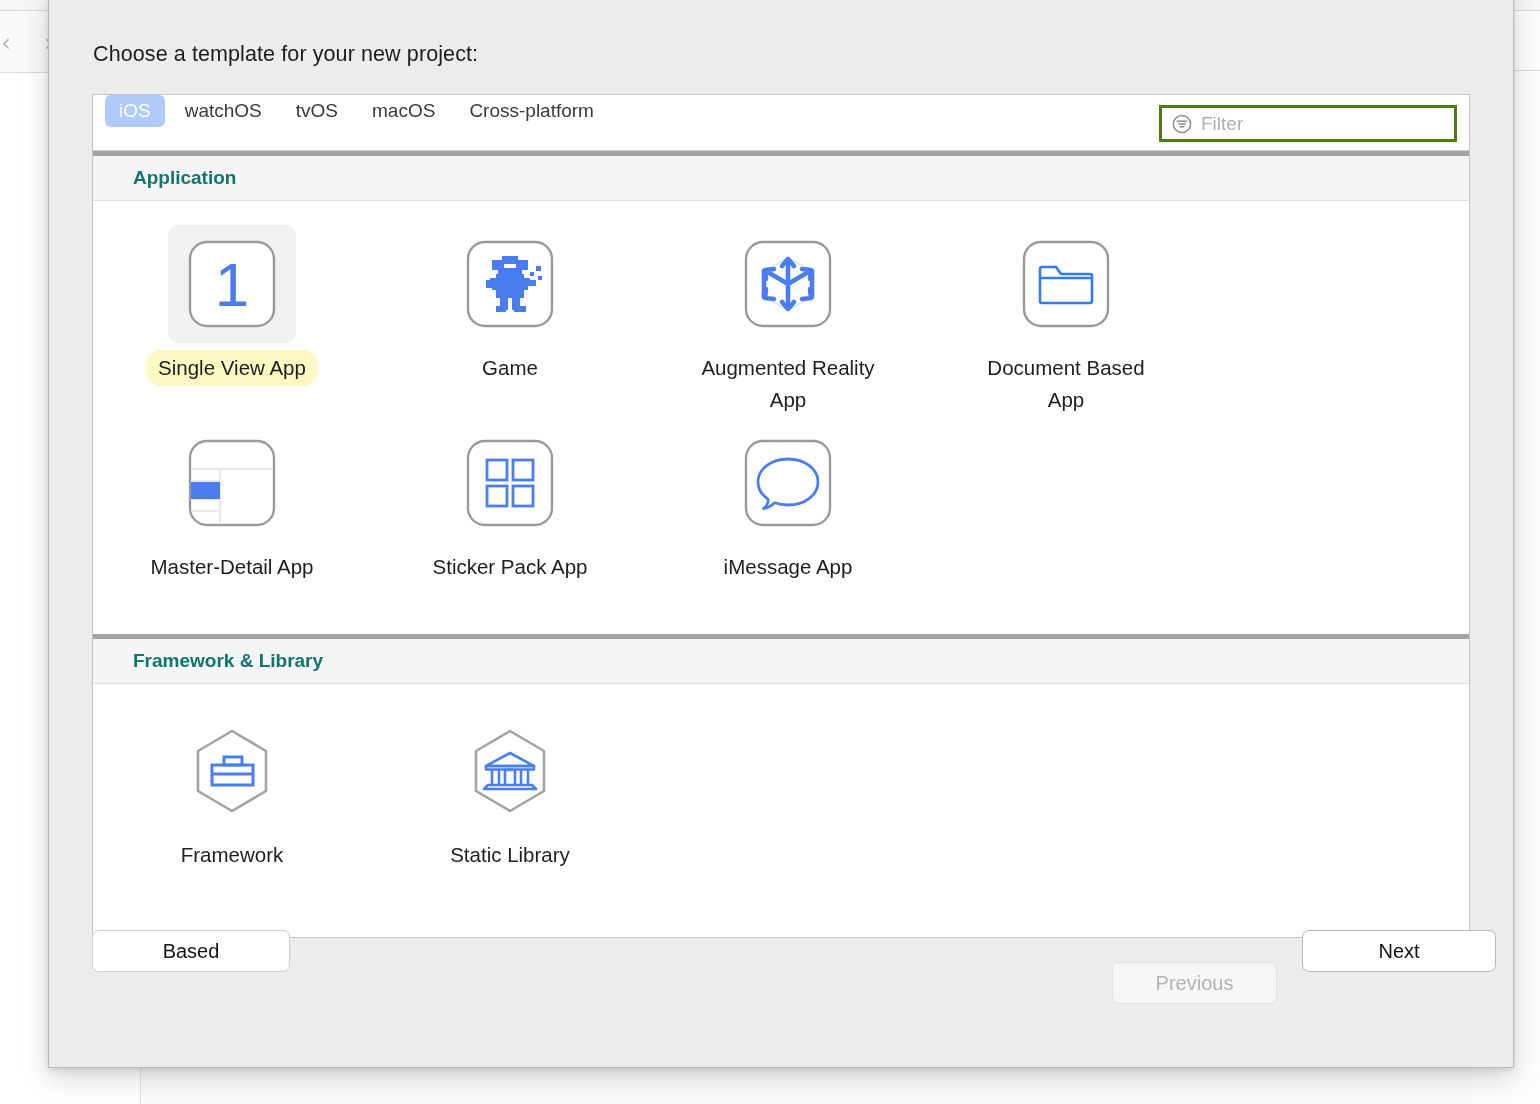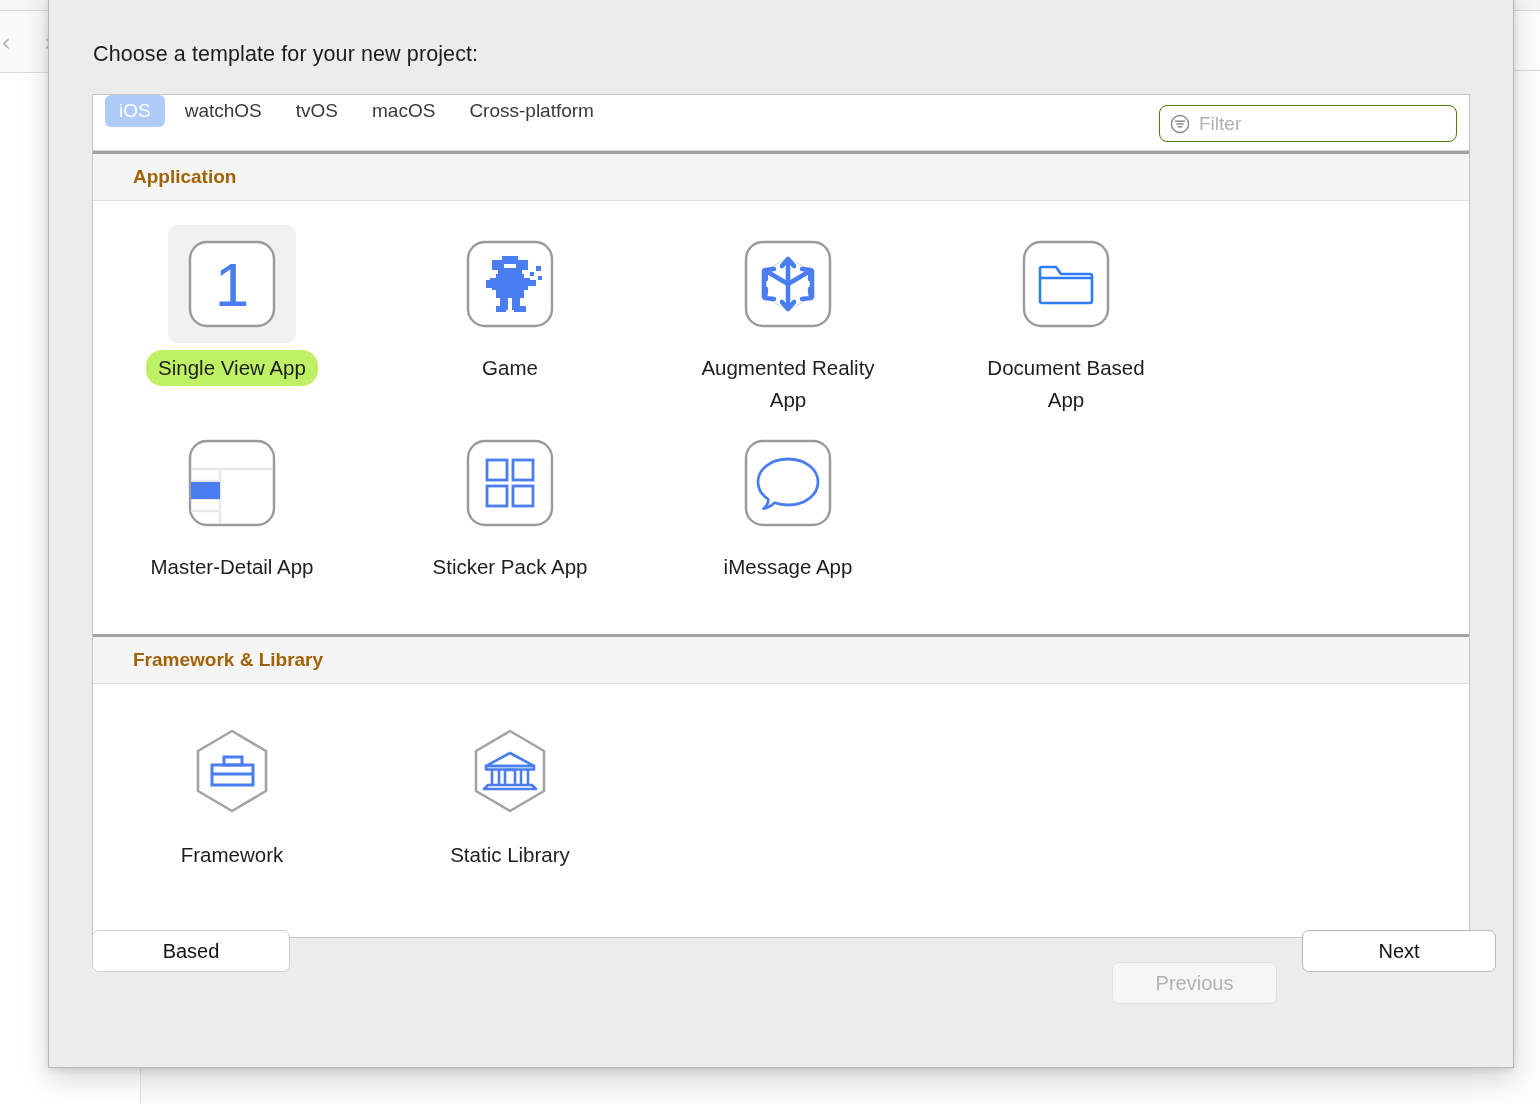--- a/index.html
+++ b/index.html
@@ -140,48 +140,48 @@
     background: #aecbfa;
     color: #ffffff;
   }
 
   .filter-box {
     position: absolute;
     right: 12px;
     top: 10px;
     width: 298px;
     height: 37px;
-    border: 1px solid #4d7c0f;
-    border-radius: 8px;
+    border: 3px solid #4d7c0f;
+    border-radius: 0;
     background: #ffffff;
     box-sizing: border-box;
     display: flex;
     align-items: center;
     padding-left: 9px;
   }
   .filter-icon { width: 22px; height: 22px; flex: 0 0 22px; }
   .filter-placeholder {
     font-size: 19px;
     color: #b0b0b0;
     margin-left: 8px;
   }
 
   
   .section-header {
     height: 50px;
     background: #f5f5f5;
-    border-top: 3px solid #a3a3a3;
+    border-top: 5px solid #a3a3a3;
     border-bottom: 1px solid #dedede;
     box-sizing: border-box;
     display: flex;
     align-items: center;
     padding-left: 40px;
     font-size: 19px;
     font-weight: bold;
-    color: #a16207;
+    color: #0f766e;
   }
 
   
   .grid {
     display: flex;
     flex-wrap: wrap;
     padding: 18px 0 6px 0;
     background: #ffffff;
   }
   .cell {
@@ -207,21 +207,21 @@
     margin-top: 7px;
     font-size: 20.5px;
     color: #1e1e1e;
     text-align: center;
     line-height: 1.55;
     max-width: 215px;
     padding: 2px 12px;
     border-radius: 16px;
     box-sizing: border-box;
   }
-  .cell.selected .cell-label { background: #bef264; }
+  .cell.selected .cell-label { background: #fef9c3; }
 
   .app-grid { padding-bottom: 30px; }
   .lib-grid { padding-top: 22px; padding-bottom: 40px; }
 
   
   .btn {
     position: absolute;
     height: 42px;
     border-radius: 7px;
     box-sizing: border-box;

